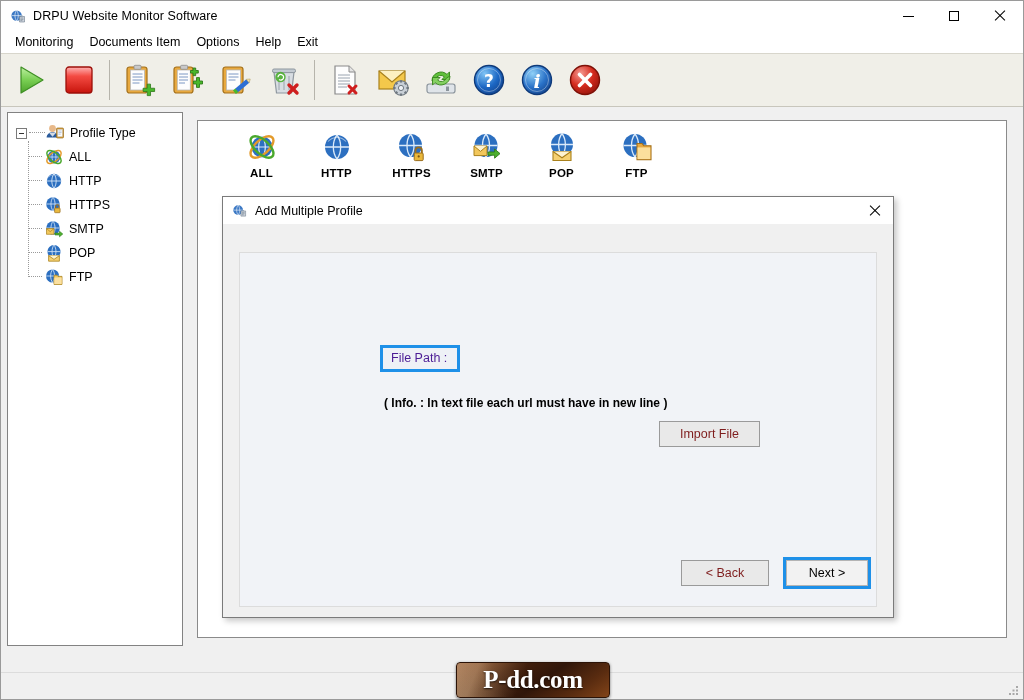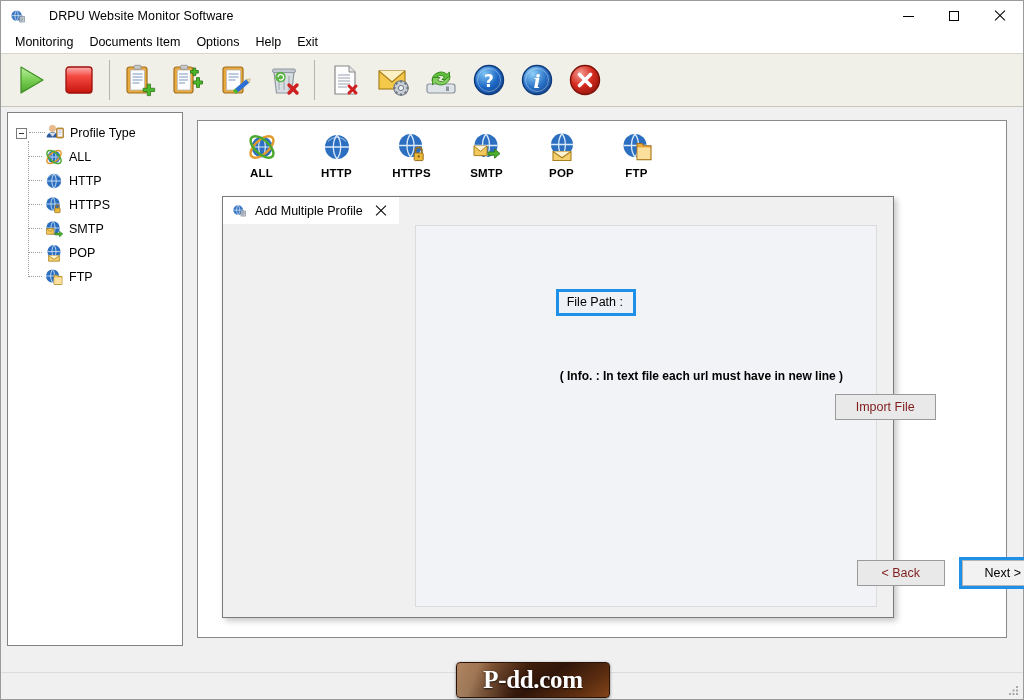--- a/index.html
+++ b/index.html
@@ -46,21 +46,20 @@
     margin-left: 9px;
     margin-right: 7px;
     flex: none;
     position: relative;
   }
   #title-bar .title-text {
     font-size: 12.5px;
     color: #000;
     letter-spacing: 0.1px;
     white-space: nowrap;
-    margin-left: 16px;
   }
   #win-controls {
     margin-left: auto;
     display: flex;
     height: 30px;
   }
   #win-controls .wbtn {
     width: 46px;
     height: 30px;
     display: flex;
@@ -228,21 +227,21 @@
     position: absolute;
     left: 221px;
     top: 195px;
     width: 672px;
     height: 422px;
     background: #f0f0f0;
     border: 1px solid #7a7a7a;
     box-sizing: border-box;
     box-shadow: 3px 3px 6px rgba(0,0,0,0.22);
     display: flex;
-    flex-direction: row;
+    flex-direction: column;
     z-index: 20;
   }
   #dialog-title {
     height: 27px;
     background: #ffffff;
     display: flex;
     align-items: center;
     flex: none;
   }
   #dialog-title .dlg-icon { width: 15px; height: 15px; margin-left: 9px; margin-right: 8px; flex:none; position: relative;}
@@ -265,26 +264,26 @@
     position: absolute;
     left: 16px; top: 28px; right: 16px; bottom: 10px;
     border: 1px solid #dcdcdc;
     background: #f1f3f7;
     box-sizing: border-box;
   }
 
   .field-label-box {
     position: absolute;
     left: 140px;
-    top: 63px;
+    top: 92px;
     padding: 3px 10px 4px 8px;
     background: #eef1f6;
     border: 3px solid #1e90e8;
     font-size: 12.5px;
-    color: #000000;
+    color: #4c1d95;
     box-sizing: border-box;
     white-space: nowrap;
   }
   .path-input {
     position: absolute;
     left: 144px;
     top: 110px;
     width: 381px;
     height: 22px;
     background: #ffffff;

